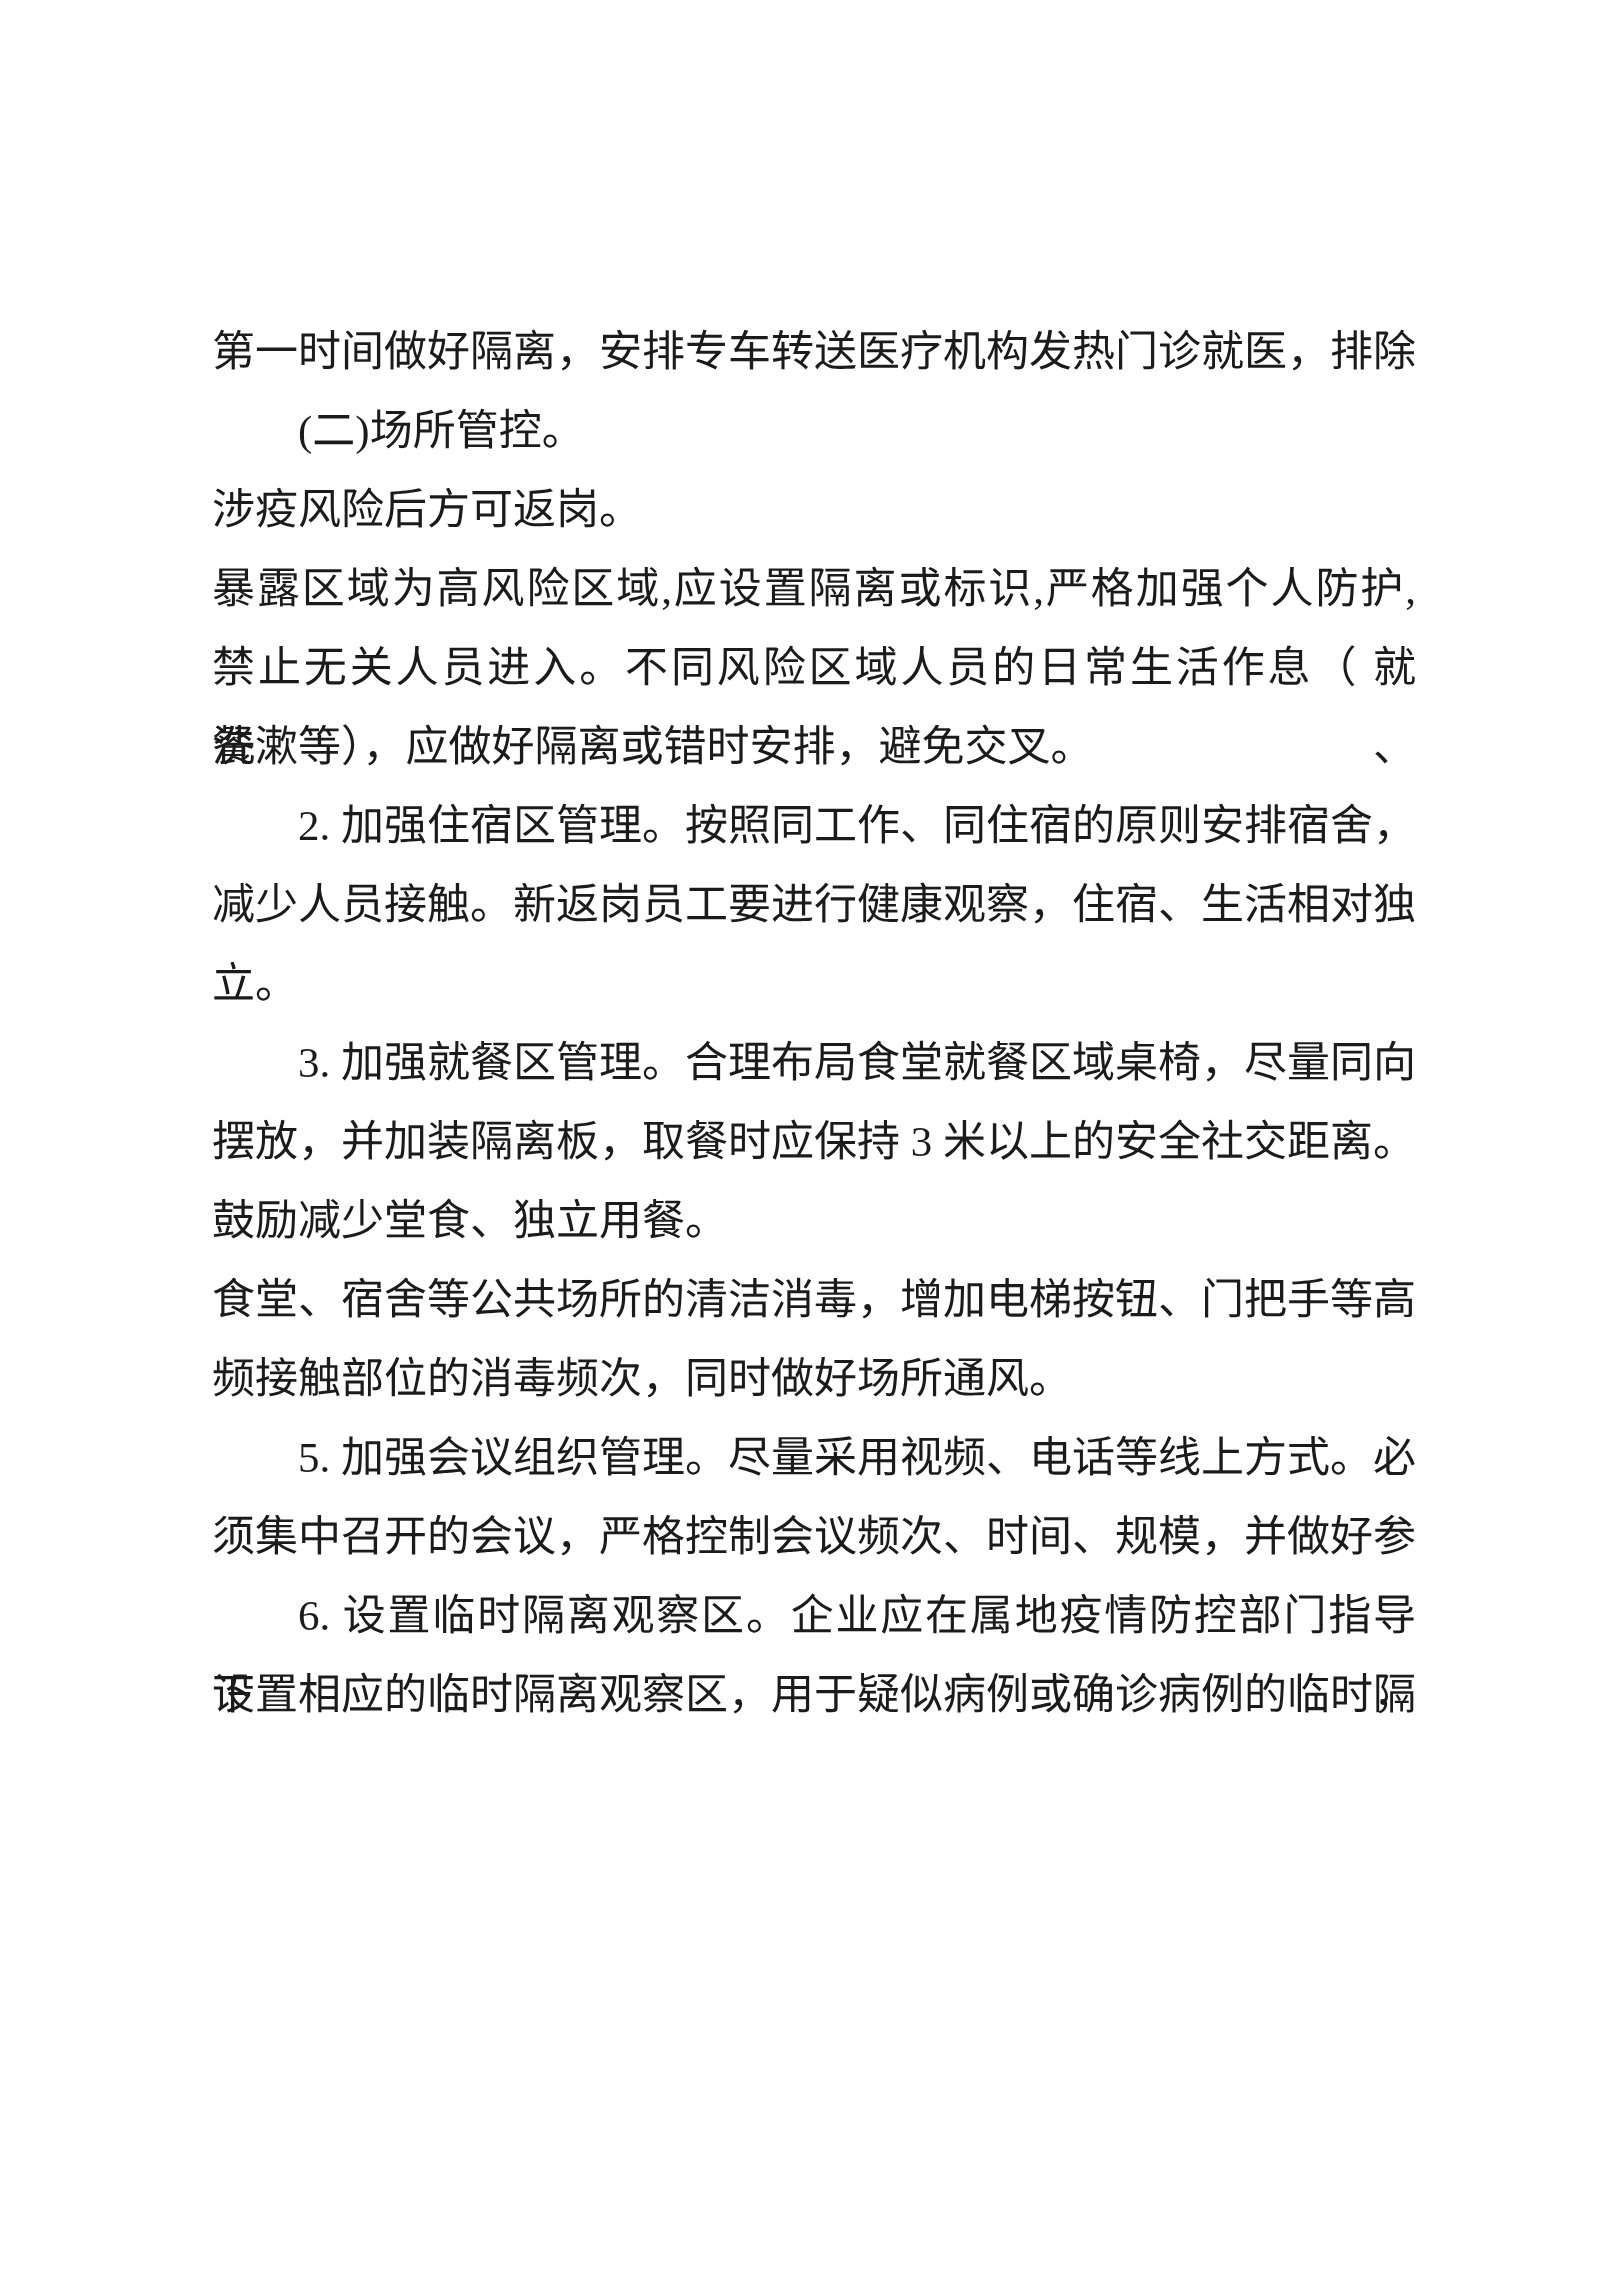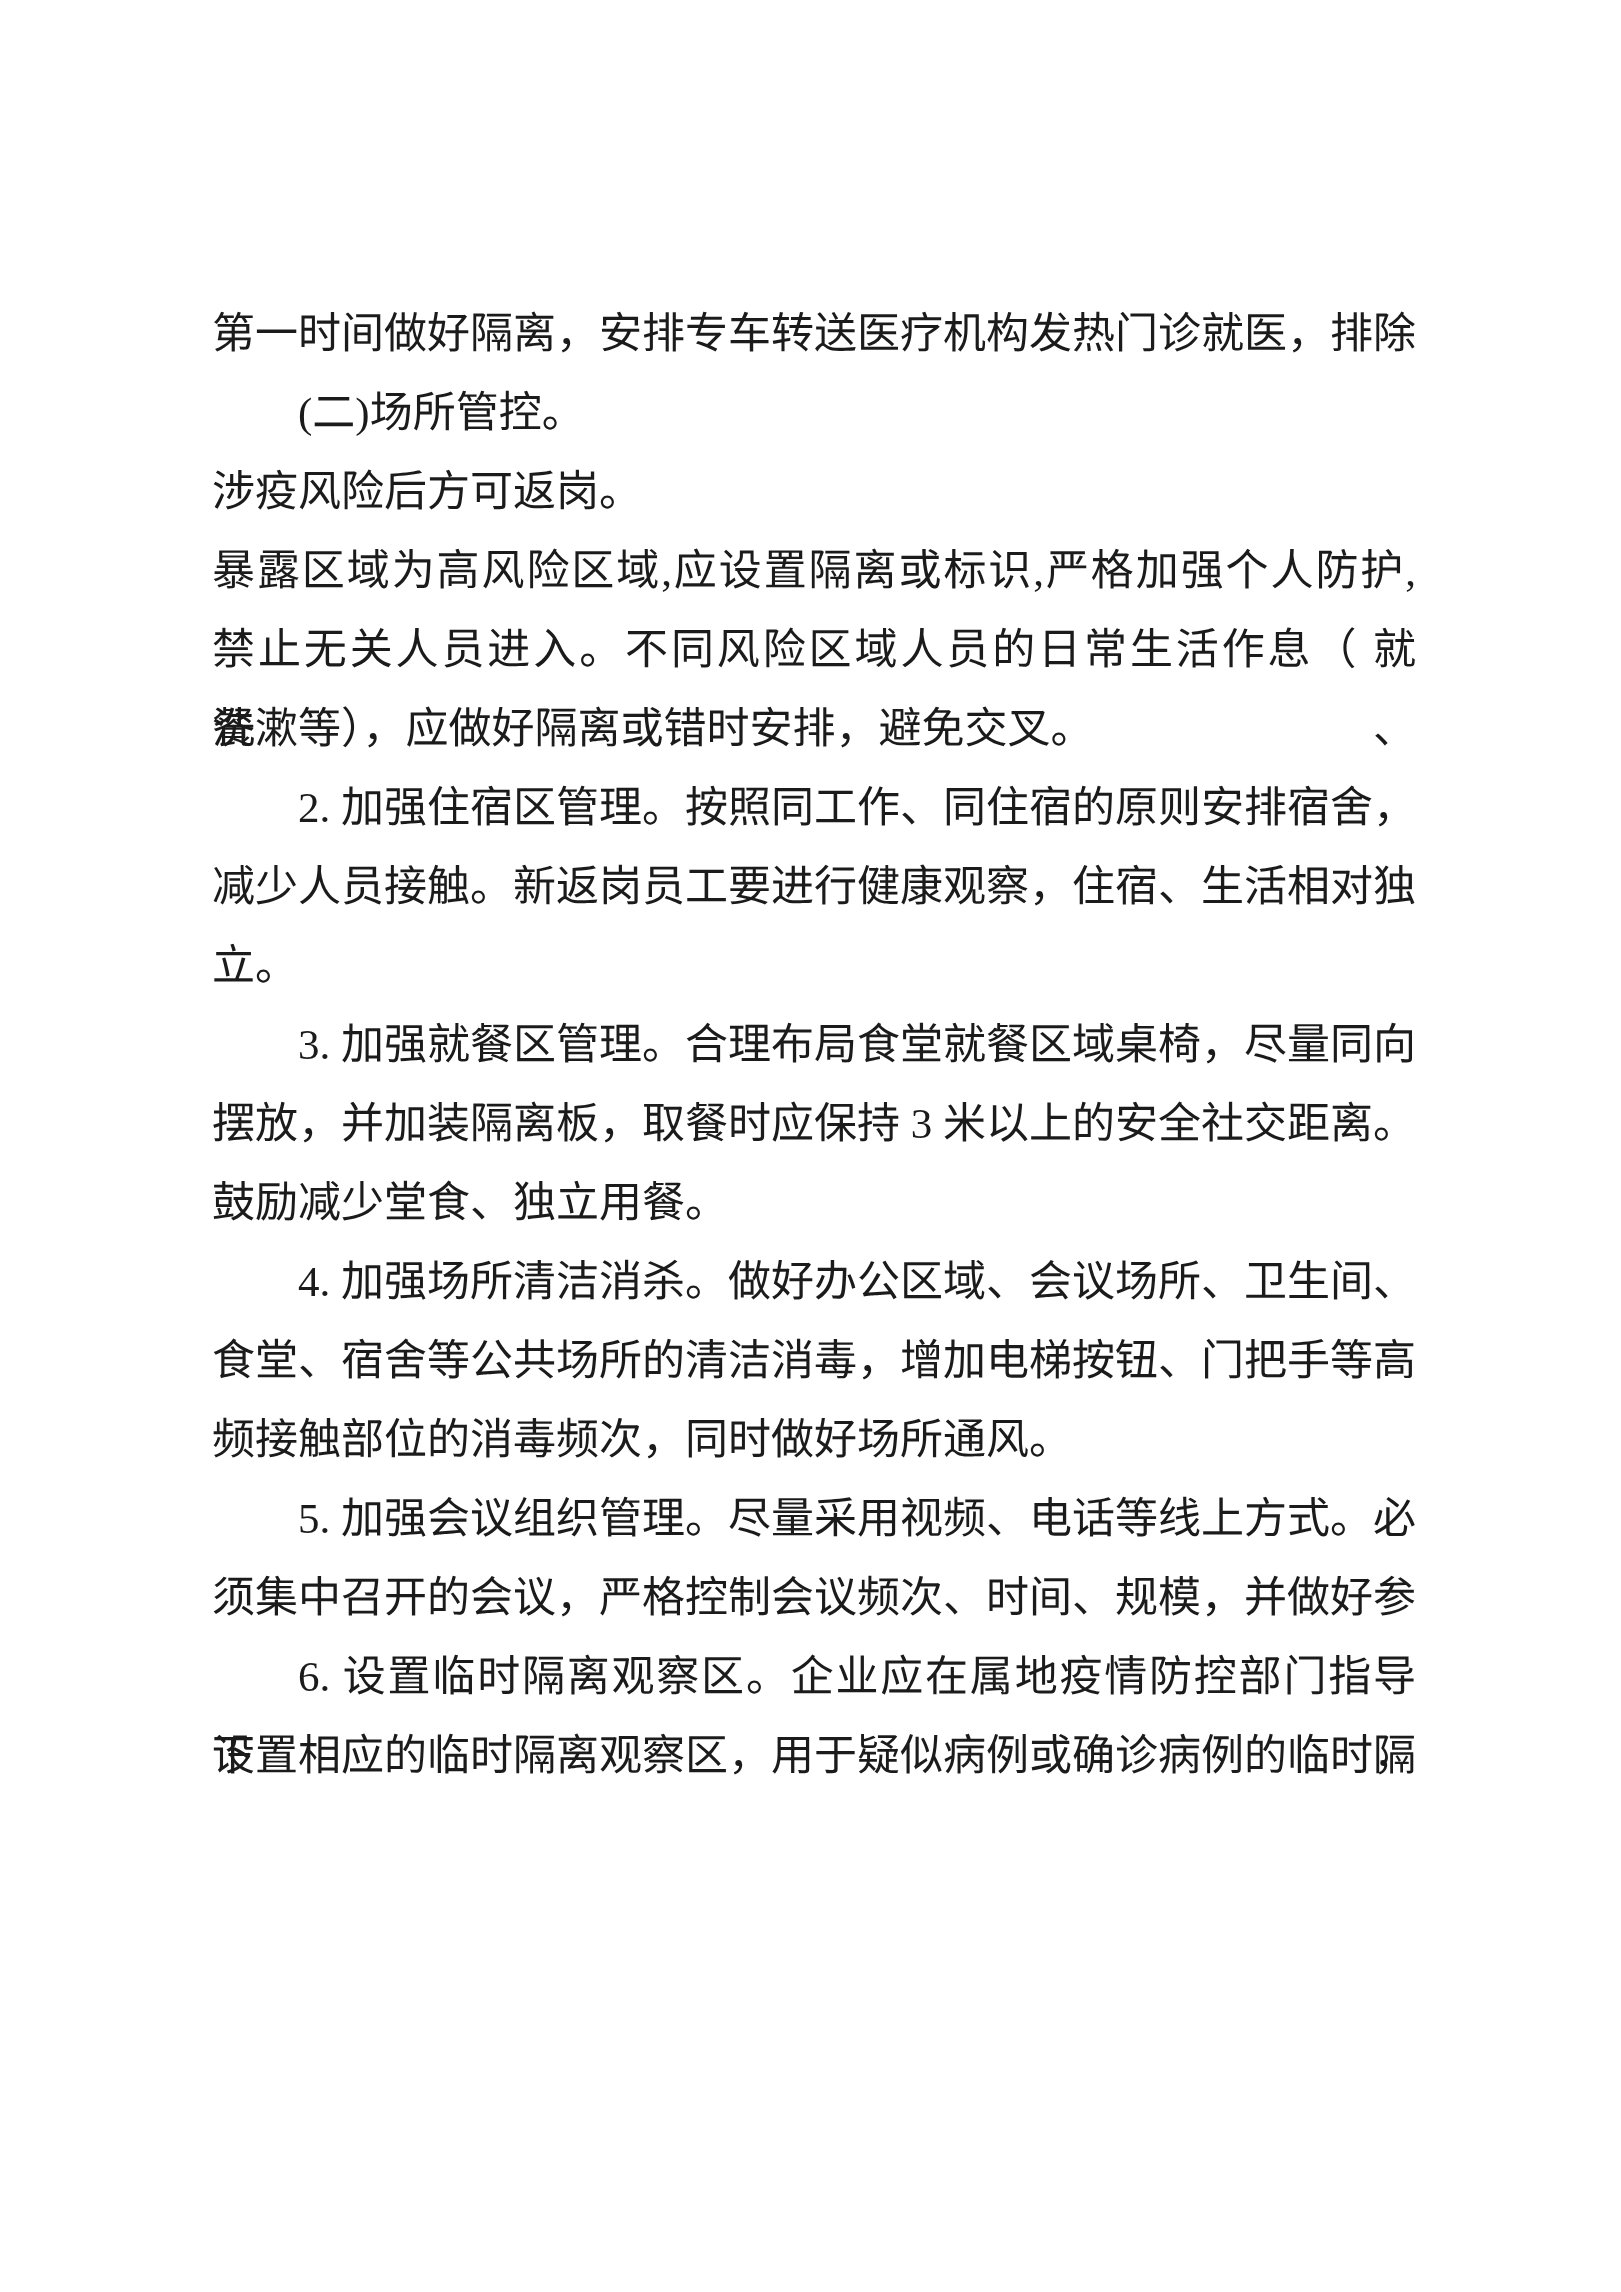--- a/index.html
+++ b/index.html
@@ -10,20 +10,21 @@
     width: 1621px;
     height: 2293px;
     position: relative;
     background: #ffffff;
     overflow: hidden;
   }
   .page {
     position: absolute;
     inset: 0;
     background: #ffffff;
+    margin-top: 18px;
   }
   .doc-body {
     position: absolute;
     left: 212px;
     top: 294px;
     width: 1204px;
     font-family: "Liberation Serif", "DejaVu Serif", serif;
     font-size: 43px;
     line-height: 79px;
     color: #1b1b1b;
@@ -60,21 +61,20 @@
     <div class="line e">涉疫风险后方可返岗。</div>
     <div class="line j">暴露区域为高风险区域,应设置隔离或标识,严格加强个人防护,</div>
     <div class="line j">禁止无关人员进入。不同风险区域人员的日常生活作息（ 就餐、</div>
     <div class="line e">洗漱等），应做好隔离或错时安排，避免交叉。</div>
     <div class="line j ind">2. 加强住宿区管理。按照同工作、同住宿的原则安排宿舍，</div>
     <div class="line j">减少人员接触。新返岗员工要进行健康观察，住宿、生活相对独</div>
     <div class="line e">立。</div>
     <div class="line j ind">3. 加强就餐区管理。合理布局食堂就餐区域桌椅，尽量同向</div>
     <div class="line j">摆放，并加装隔离板，取餐时应保持 3 米以上的安全社交距离。</div>
     <div class="line e">鼓励减少堂食、独立用餐。</div>
-    <div class="line j ind">4. 加强场所清洁消杀。做好办公区域、会议场所、卫生间、</div>
     <div class="line j">食堂、宿舍等公共场所的清洁消毒，增加电梯按钮、门把手等高</div>
     <div class="line e">频接触部位的消毒频次，同时做好场所通风。</div>
     <div class="line j ind">5. 加强会议组织管理。尽量采用视频、电话等线上方式。必</div>
     <div class="line j">须集中召开的会议，严格控制会议频次、时间、规模，并做好参</div>
     <div class="line j ind">6. 设置临时隔离观察区。企业应在属地疫情防控部门指导下，</div>
     <div class="line j">设置相应的临时隔离观察区，用于疑似病例或确诊病例的临时隔</div>
   </div>
 </div>
 
 

